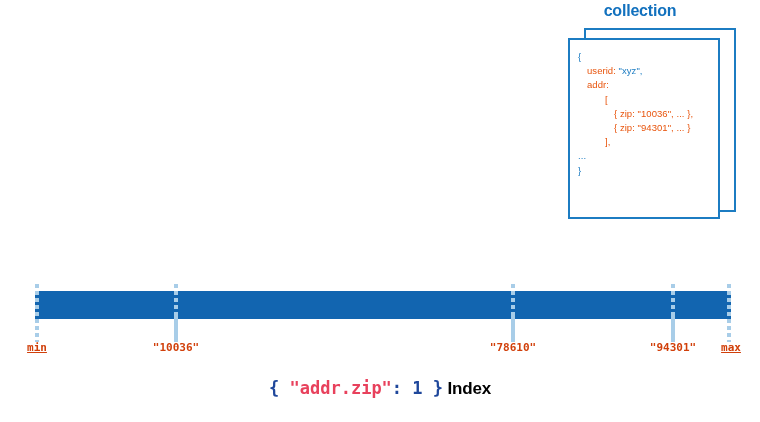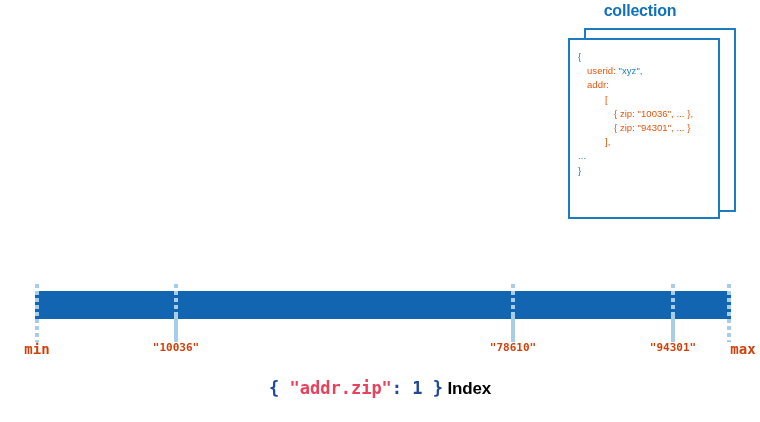--- a/index.html
+++ b/index.html
@@ -114,21 +114,22 @@
     position: absolute;
     top: 61px;
     font-family: "DejaVu Sans Mono", monospace;
     font-size: 11px;
     font-weight: bold;
     color: #D1400B;
     white-space: nowrap;
     transform: translateX(-50%);
   }
   .tick-label.edge {
-    font-size: 14px;
+    font-size: 11px;
+    text-decoration: underline;
   }
 
   
   #index-caption {
     position: absolute;
     left: 0px;
     top: 378px;
     width: 760px;
     text-align: center;
     font-size: 17px;
@@ -171,19 +172,19 @@
     <div id="tick-layer">
         <div class="tick" style="left: 35px;"></div>
         <div class="tick-label edge" style="left: 37px;">min</div>
         <div class="tick solid-lower" style="left: 174px;"></div>
         <div class="tick-label" style="left: 176px;">"10036"</div>
         <div class="tick solid-lower" style="left: 511px;"></div>
         <div class="tick-label" style="left: 513px;">"78610"</div>
         <div class="tick solid-lower" style="left: 671px;"></div>
         <div class="tick-label" style="left: 673px;">"94301"</div>
         <div class="tick" style="left: 727px;"></div>
-        <div class="tick-label edge" style="left: 731px; margin-left: 12px;">max</div>
+        <div class="tick-label edge" style="left: 731px;">max</div>
       </div>
   </div>
 
   <div id="index-caption"><span class="cap-blue">{ </span><span class="cap-red">"addr.zip"</span><span class="cap-blue">: 1 }</span><span class="cap-word"> Index</span></div>
 
 </div>
 
 </body></html>

